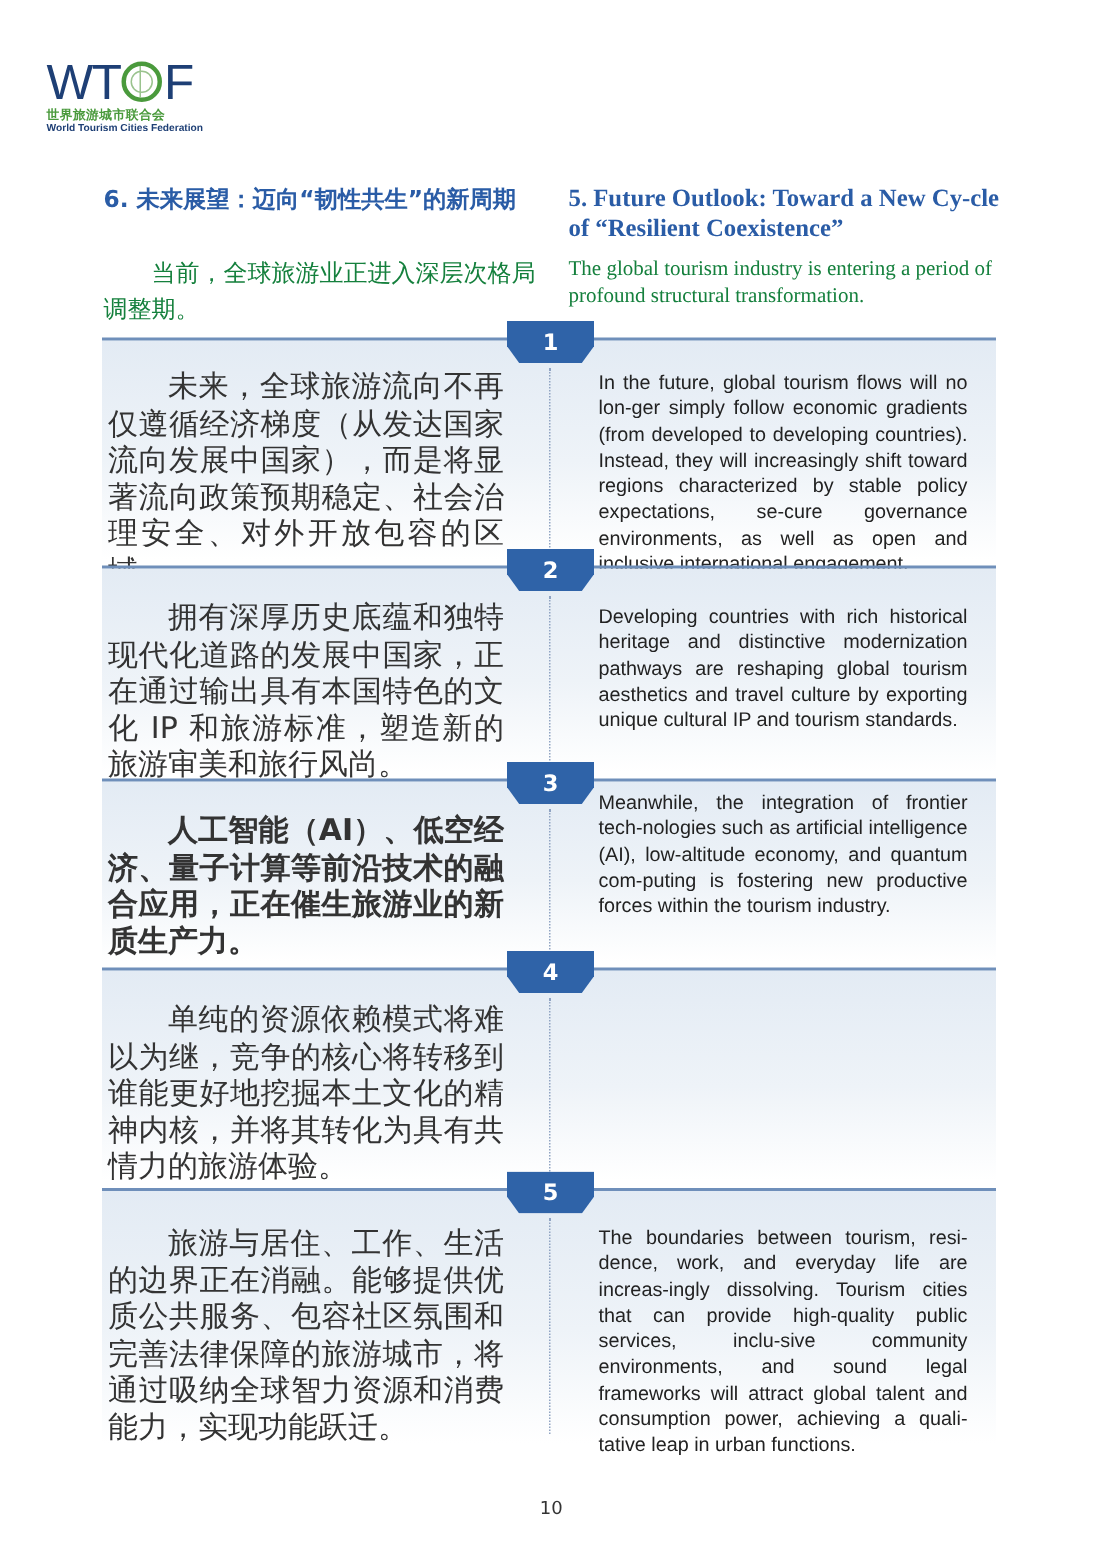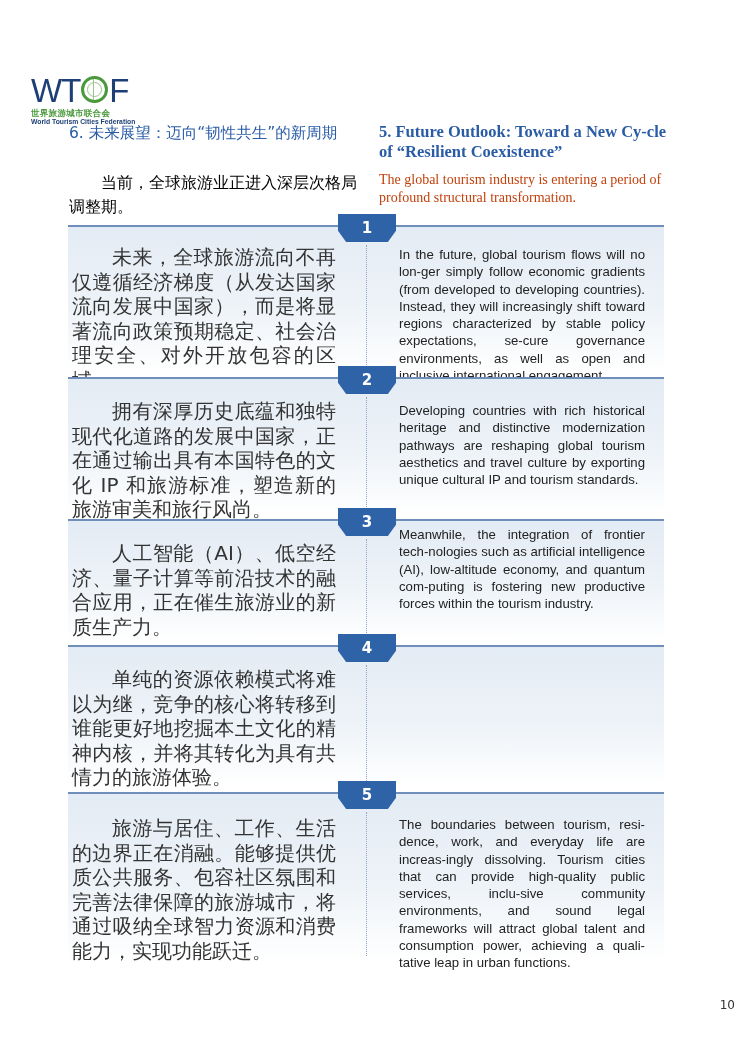--- a/index.html
+++ b/index.html
@@ -1,42 +1,42 @@
 <!DOCTYPE html>
 <html><head>
 <meta charset="utf-8">
 <style>
   * { margin: 0; padding: 0; box-sizing: border-box; }
   html, body { width: 735px; height: 1040px; background: #ffffff; overflow: hidden; }
   body { position: relative; font-family: "DejaVu Sans", sans-serif; color: #2b2b2b; }
 
   
   .logo { position: absolute; left: 31px; top: 40px; width: 110px; height: 48px; }
-  .logo-mark { position: relative; height: 30px; display: flex; align-items: flex-start; margin-top: 36px; }
+  .logo-mark { position: relative; height: 30px; display: flex; align-items: center; }
   .logo-letters { font-family: "Liberation Sans", sans-serif; font-size: 33px; line-height: 30px; color: #1e3f75; letter-spacing: -1px; font-weight: 400; }
   .logo-globe { display: inline-block; width: 27px; height: 27px; border: 3.5px solid #4a9a3c; border-radius: 50%; margin: 0 1px 1px 1px; position: relative; }
   .logo-globe::before { content: ""; position: absolute; left: 3px; top: 3px; right: 3px; bottom: 3px; border: 1px solid #9ac38e; border-radius: 50%; }
   .logo-globe::after { content: ""; position: absolute; left: 9px; top: 0; width: 1px; height: 100%; background: #9ac38e; }
   .logo-cn { font-size: 8.5px; line-height: 10px; color: #4a9a3c; font-weight: bold; margin-top: 2px; letter-spacing: 0.3px; }
   .logo-en { font-family: "Liberation Sans", sans-serif; font-size: 6.8px; line-height: 8px; color: #1e3f75; font-weight: bold; white-space: nowrap; }
 
   
-  .cn-heading { position: absolute; left: 69px; top: 122px; width: 300px; font-size: 15.5px; line-height: 22px; font-weight: normal; color: #2a5ca6; }
+  .cn-heading { position: absolute; left: 69px; top: 122px; width: 300px; font-size: 15.5px; line-height: 22px; font-weight: bold; color: #2a5ca6; }
   .en-heading { position: absolute; left: 379px; top: 122px; width: 292px; font-family: "Liberation Serif", serif; font-size: 16.5px; line-height: 20px; font-weight: bold; color: #2a5ca6; }
-  .cn-intro { position: absolute; left: 69px; top: 171px; width: 300px; font-size: 16px; line-height: 24px; color: #000000; text-indent: 2em; font-family: Liberation Serif, serif; }
-  .en-intro { position: absolute; left: 379px; top: 171px; width: 300px; font-family: "Liberation Serif", serif; font-size: 14px; line-height: 17.5px; color: #c2410c; }
+  .cn-intro { position: absolute; left: 69px; top: 171px; width: 300px; font-size: 16px; line-height: 24px; color: #15803d; text-indent: 2em; font-family: Liberation Serif, serif; }
+  .en-intro { position: absolute; left: 379px; top: 171px; width: 300px; font-family: "Liberation Serif", serif; font-size: 14px; line-height: 17.5px; color: #15803d; }
 
   
   .block { position: absolute; left: 68px; width: 596px; background: linear-gradient(180deg, #e3ebf4 0%, #eef3f8 55%, #ffffff 100%); border-top: 2px solid #6f8fba; }
   .divider { position: absolute; left: 298px; top: 18px; bottom: 6px; border-left: 1.5px dotted #8fa3c2; }
   .badge { position: absolute; left: 270px; top: -13px; width: 58px; height: 28px; background: #2f63a8; color: #fff; font-family: "DejaVu Sans", sans-serif; font-weight: bold; font-size: 15px; line-height: 28px; text-align: center; clip-path: polygon(0 0, 100% 0, 100% 60%, 86% 100%, 14% 100%, 0 60%); }
   .cn-text { position: absolute; left: 4px; width: 264px; font-size: 20px; line-height: 24.5px; color: #333; text-indent: 2em; text-align: justify; }
   .en-text { position: absolute; left: 331px; width: 246px; font-family: Liberation Sans, sans-serif; font-size: 13.2px; line-height: 17.3px; color: #222; text-align: justify; hyphens: manual; }
 
-  .page-number { position: absolute; left: 0; width: 735px; top: 998px; text-align: right; font-size: 12px; color: #333; }
+  .page-number { position: absolute; left: 0; width: 735px; top: 998px; text-align: center; font-size: 12px; color: #333; }
 </style>
 </head>
 <body>
 
 <div class="logo">
   <div class="logo-mark">
     <span class="logo-letters">WT</span>
     <span class="logo-globe"></span>
     <span class="logo-letters">F</span>
   </div>
@@ -59,21 +59,21 @@
 <div class="block" style="top:377px; height:138px;">
   <div class="badge">2</div>
   <div class="divider"></div>
   <p class="cn-text" style="top:20px;">拥有深厚历史底蕴和独特现代化道路的发展中国家，正在通过输出具有本国特色的文化 IP 和旅游标准，塑造新的旅游审美和旅行风尚。</p>
   <p class="en-text" style="top:23px;">Developing countries with rich historical heritage and distinctive modernization pathways are reshaping global tourism aesthetics and travel culture by exporting unique cultural IP and tourism standards.</p>
 </div>
 
 <div class="block" style="top:519px; height:122px;">
   <div class="badge">3</div>
   <div class="divider"></div>
-  <p class="cn-text" style="top:20px;">人工智能（AI）、低空经济、量子计算等前沿技术的融合应用，正在催生旅游业的新质生产力。</p>
+  <p class="cn-text" style="top:20px;font-weight:bold;">人工智能（AI）、低空经济、量子计算等前沿技术的融合应用，正在催生旅游业的新质生产力。</p>
   <p class="en-text" style="top:5px;">Meanwhile, the integration of frontier tech-nologies such as artificial intelligence (AI), low-altitude economy, and quantum com-puting is fostering new productive forces within the tourism industry.</p>
 </div>
 
 <div class="block" style="top:645px; height:142px;">
   <div class="badge">4</div>
   <div class="divider"></div>
   <p class="cn-text" style="top:20px;">单纯的资源依赖模式将难以为继，竞争的核心将转移到谁能更好地挖掘本土文化的精神内核，并将其转化为具有共情力的旅游体验。</p>
 </div>
 
 <div class="block" style="top:792px; height:170px;">

